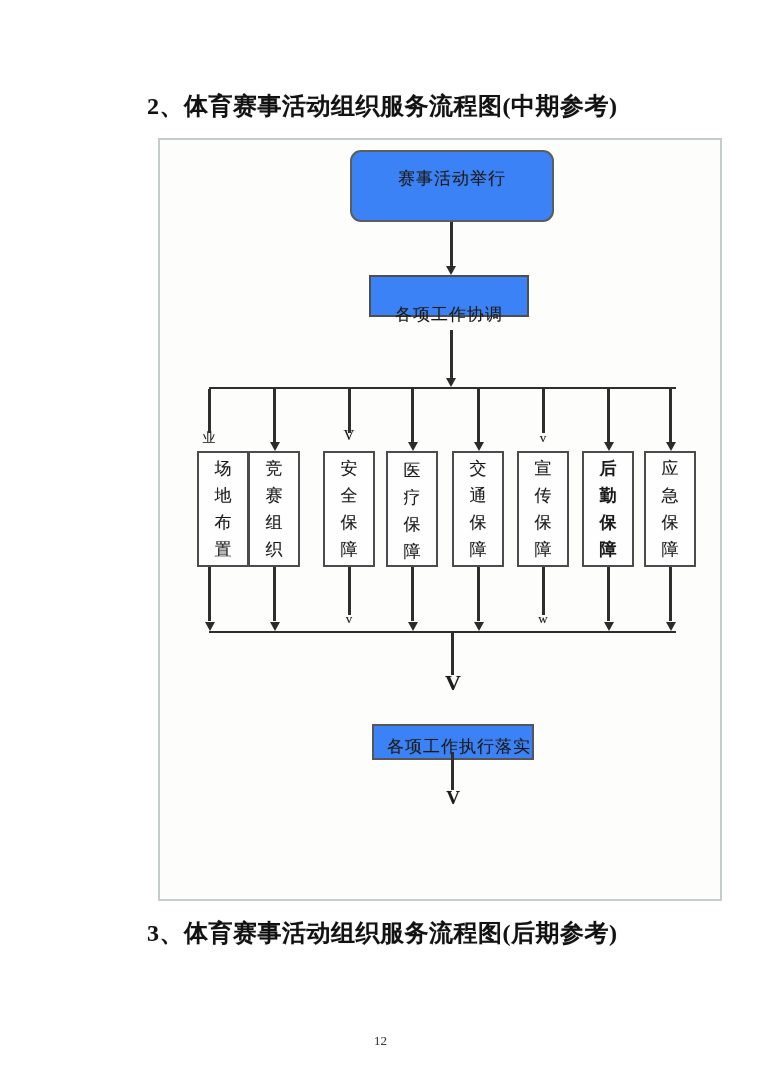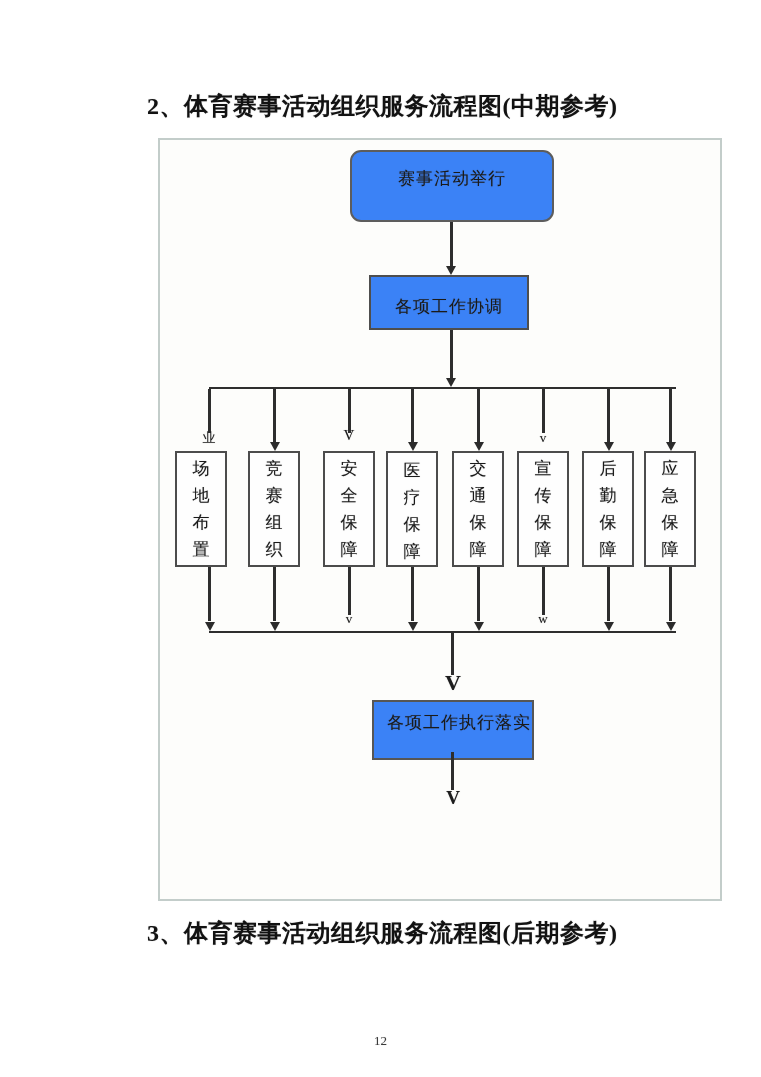--- a/index.html
+++ b/index.html
@@ -26,22 +26,22 @@
   #frame {
     position:absolute; left:158px; top:138px; width:564px; height:763px;
     box-sizing:border-box; border:2px solid #c3cdca; background:#fdfdfb;
   }
   .node {
     position:absolute; box-sizing:border-box; background:#3b82f6;
     color:#1a1a1a; font-size:17px; text-align:center;
     text-shadow:0 0 1px rgba(70,70,70,.4); letter-spacing:1px;
   }
   #node-start   { left:190px; top:10px;  width:204px; height:72px; border:2px solid #5d5d5d; border-radius:11px; padding-top:15px; }
-  #node-coord   { left:209px; top:135px; width:160px; height:55px; border:2px solid #4e4e4e; padding-top:18px; }
-  #node-exec    { left:212px; top:560px; width:162px; height:60px; border:2px solid #565656; padding-top:9px;padding-left:12px; }
+  #node-coord   { left:209px; top:135px; width:160px; height:42px; border:2px solid #4e4e4e; padding-top:26px; }
+  #node-exec    { left:212px; top:584px; width:162px; height:36px; border:2px solid #565656; padding-top:9px;padding-left:12px; }
   #node-summary { left:193px; top:674px; width:208px; height:68px; border:2px solid #5d5d5d; border-radius:10px; padding-top:14px; }
   .hl { background:rgba(140,165,205,.5); }
   .vline { position:absolute; width:3px; background:#2e2e2e; }
   .hline { position:absolute; height:2px; background:#2e2e2e; }
   .tri {
     position:absolute; width:0; height:0;
     border-left:5.5px solid transparent; border-right:5.5px solid transparent;
     border-top:9px solid #2b2b2b;
   }
   .glyph-head {
@@ -80,21 +80,21 @@
   </div>
 
   <div class="vline" style="left:290px; top:190px; height:48px;"></div>
   <div class="tri" style="left:286px; top:238px;"></div>
 
   <div class="hline" style="left:49px; top:247px; width:467px;"></div>
 
   <div id="branches">
       <div class="vline" style="left: 47.5px; top: 249px; height: 44px;"></div>
       <div class="glyph-head" style="left: 49px; top: 291px; font-size: 13px;">业</div>
-      <div class="vbox" style="left: 15px;">
+      <div class="vbox" style="left: 37px;">
         <span class="vtext">场地布置</span>
       </div>
       <div class="vline" style="left: 47.5px; top: 427px; height: 54px;"></div>
       <div class="tri" style="left: 45px; top: 482px;"></div>
       <div class="vline" style="left: 112.5px; top: 249px; height: 53px;"></div>
       <div class="tri" style="left: 110px; top: 302px;"></div>
       <div class="vbox" style="left: 88px;">
         <span class="vtext">竞赛组织</span>
       </div>
       <div class="vline" style="left: 112.5px; top: 427px; height: 54px;"></div>
@@ -122,21 +122,21 @@
       <div class="tri" style="left: 314px; top: 482px;"></div>
       <div class="vline" style="left: 381.5px; top: 249px; height: 44px;"></div>
       <div class="glyph-head" style="left: 383px; top: 291px; font-size: 13px;">v</div>
       <div class="vbox" style="left: 357px;">
         <span class="vtext">宣传保障</span>
       </div>
       <div class="vline" style="left: 381.5px; top: 427px; height: 48px;"></div>
       <div class="glyph-head" style="left: 383px; top: 472px; font-size: 13px;">w</div>
       <div class="vline" style="left: 446.5px; top: 249px; height: 53px;"></div>
       <div class="tri" style="left: 444px; top: 302px;"></div>
-      <div class="vbox" style="left: 422px;">
+      <div class="vbox" style="left: 422px; font-weight: bold;">
         <span class="vtext">后勤保障</span>
       </div>
       <div class="vline" style="left: 446.5px; top: 427px; height: 54px;"></div>
       <div class="tri" style="left: 444px; top: 482px;"></div>
       <div class="vline" style="left: 508.5px; top: 249px; height: 53px;"></div>
       <div class="tri" style="left: 506px; top: 302px;"></div>
       <div class="vbox" style="left: 484px; align-items: center;">
         <span class="vtext">应急保障</span>
       </div>
       <div class="vline" style="left: 508.5px; top: 427px; height: 54px;"></div>

